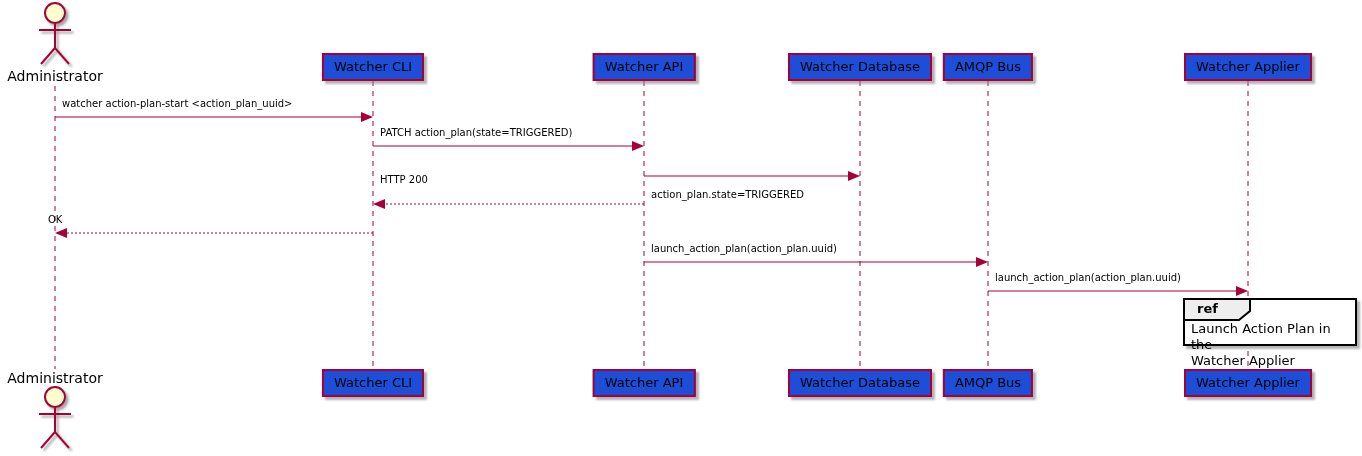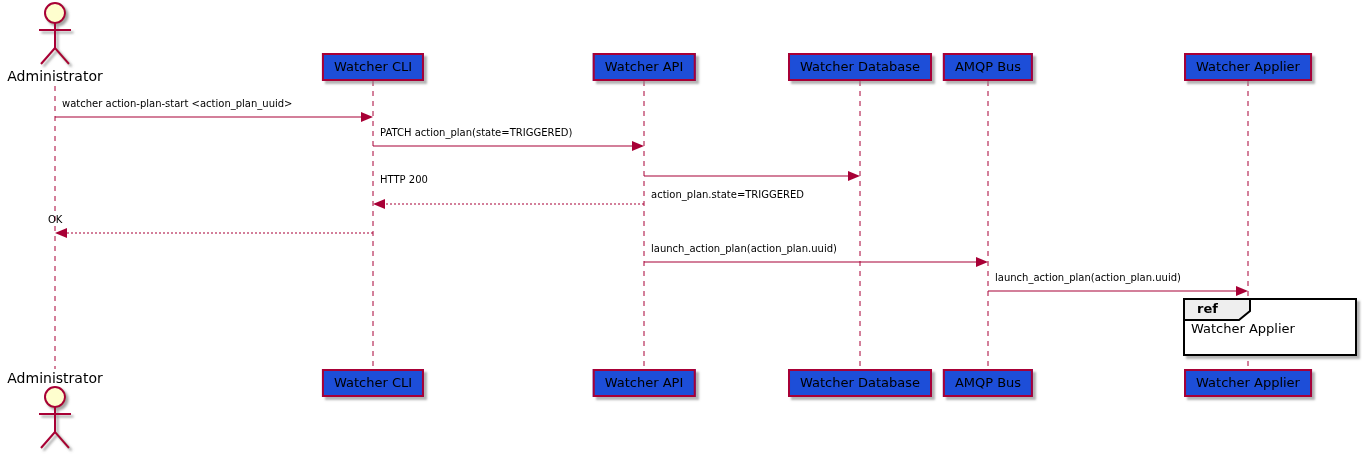--- a/index.html
+++ b/index.html
@@ -140,22 +140,23 @@
     </div>
   <div id="labels">
       <div class="msg-label" style="left: 62px; top: 98px;">watcher action-plan-start &lt;action_plan_uuid&gt;</div>
       <div class="msg-label" style="left: 380px; top: 127px;">PATCH action_plan(state=TRIGGERED)</div>
       <div class="msg-label" style="left: 651px; top: 157px; margin-top: 32px;">action_plan.state=TRIGGERED</div>
       <div class="msg-label" style="left: 380px; top: 174px;">HTTP 200</div>
       <div class="msg-label" style="left: 48px; top: 214px;">OK</div>
       <div class="msg-label" style="left: 651px; top: 243px;">launch_action_plan(action_plan.uuid)</div>
       <div class="msg-label" style="left: 995px; top: 272px;">launch_action_plan(action_plan.uuid)</div>
     </div>
-  <div id="ref-box" style="left: 1183px; top: 298px; width: 174px; height: 58px;">
+  <div id="ref-box" style="left: 1183px; top: 298px; width: 174px; height: 48px;">
     <svg class="ref-tab-svg" width="72" height="24" xmlns="http://www.w3.org/2000/svg">
       <polygon points="1,1 67,1 67,13 56,22 1,22" fill="#EEEEEE" stroke="#000000" stroke-width="2"></polygon>
     </svg>
     <span class="ref-keyword">ref</span>
     <div class="ref-body">
+      <div>Launch Action Plan in the</div>
       <div>Watcher Applier</div>
     </div>
   </div>
 </div>
 
 </body></html>

